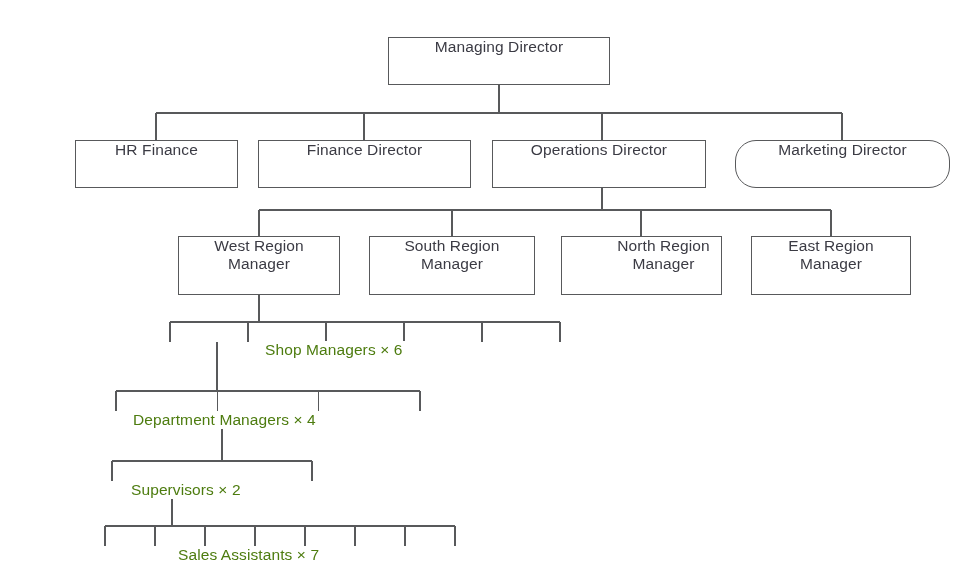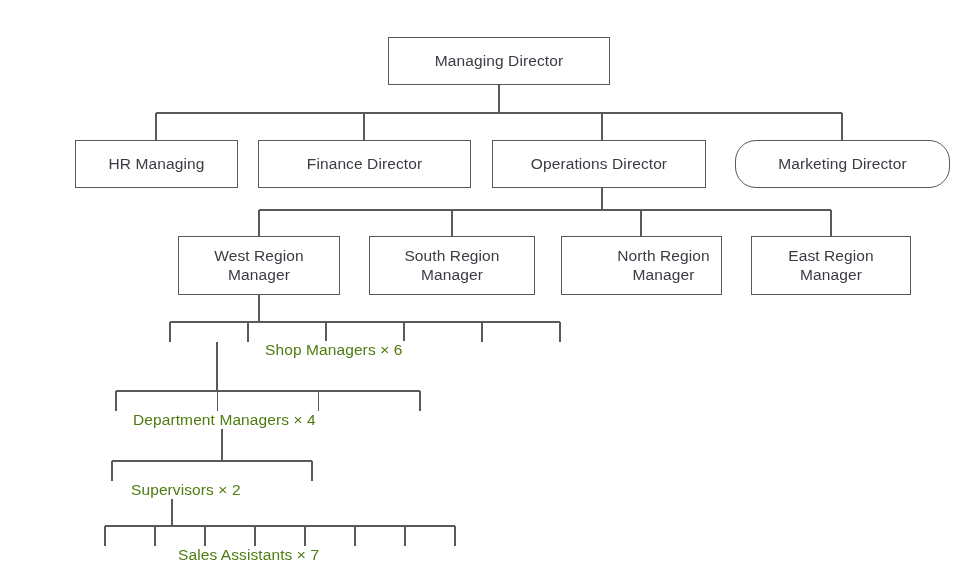--- a/index.html
+++ b/index.html
@@ -26,21 +26,20 @@
     top: 0;
     width: 966px;
     height: 570px;
   }
   .node-box {
     position: absolute;
     box-sizing: border-box;
     background: #ffffff;
     border: 1.6px solid #58595b;
     display: flex;
-    align-items: center;
     justify-content: center;
     text-align: center;
     color: #3b3b44;
     font-size: 15.5px;
     line-height: 1.18;
     letter-spacing: 0.1px;
     white-space: pre-line;
   }
   .bracket-label {
     position: absolute;
@@ -92,21 +91,21 @@
       <line x1="105" y1="526" x2="105" y2="546" stroke="#58595b" stroke-width="1.6" shape-rendering="crispEdges"></line>
       <line x1="155" y1="526" x2="155" y2="546" stroke="#58595b" stroke-width="1.6" shape-rendering="crispEdges"></line>
       <line x1="205" y1="526" x2="205" y2="546" stroke="#58595b" stroke-width="1.6" shape-rendering="crispEdges"></line>
       <line x1="255" y1="526" x2="255" y2="546" stroke="#58595b" stroke-width="1.6" shape-rendering="crispEdges"></line>
       <line x1="305" y1="526" x2="305" y2="546" stroke="#58595b" stroke-width="1.6" shape-rendering="crispEdges"></line>
       <line x1="355" y1="526" x2="355" y2="546" stroke="#58595b" stroke-width="1.6" shape-rendering="crispEdges"></line>
       <line x1="405" y1="526" x2="405" y2="546" stroke="#58595b" stroke-width="1.6" shape-rendering="crispEdges"></line>
       <line x1="455" y1="526" x2="455" y2="546" stroke="#58595b" stroke-width="1.6" shape-rendering="crispEdges"></line>
     </svg>
 <div class="node-box" style="left: 388px; top: 37px; width: 222px; height: 48px;"><span>Managing Director</span></div>
-    <div class="node-box" style="left: 75px; top: 140px; width: 163px; height: 48px;"><span>HR Managing</span></div>
+    <div class="node-box" style="left: 75px; top: 140px; width: 163px; height: 48px;"><span>HR Finance</span></div>
     <div class="node-box" style="left: 258px; top: 140px; width: 213px; height: 48px;"><span>Finance Director</span></div>
     <div class="node-box" style="left: 492px; top: 140px; width: 214px; height: 48px;"><span>Operations Director</span></div>
     <div class="node-box" style="left: 735px; top: 140px; width: 215px; height: 48px; border-radius: 21px;"><span>Marketing Director</span></div>
     <div class="node-box" style="left: 178px; top: 236px; width: 162px; height: 59px;"><span>West Region
 Manager</span></div>
     <div class="node-box" style="left: 369px; top: 236px; width: 166px; height: 59px;"><span>South Region
 Manager</span></div>
     <div class="node-box" style="left: 561px; top: 236px; width: 161px; height: 59px; padding-left: 44px;"><span>North Region
 Manager</span></div>
     <div class="node-box" style="left: 751px; top: 236px; width: 160px; height: 59px;"><span>East Region

